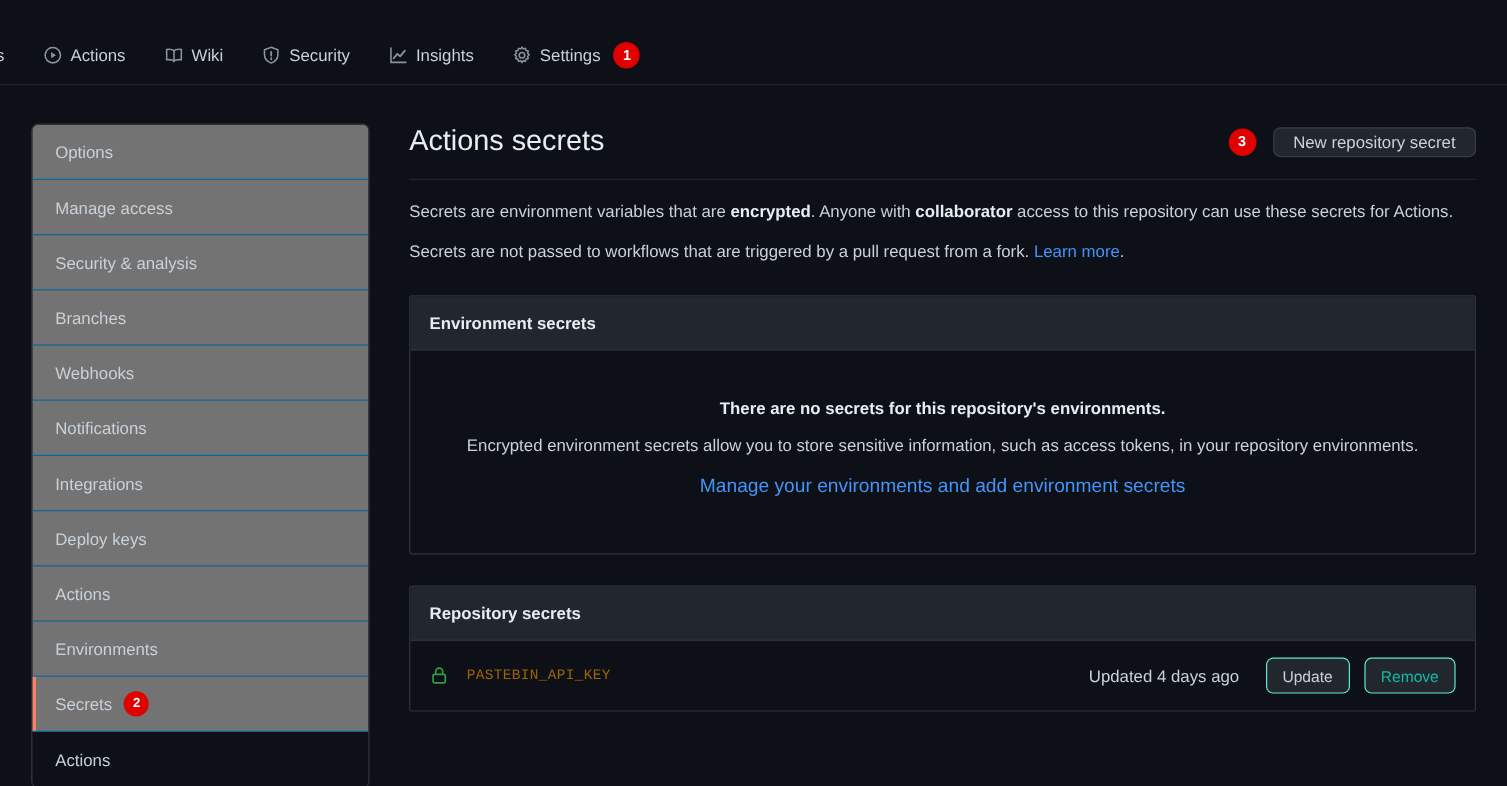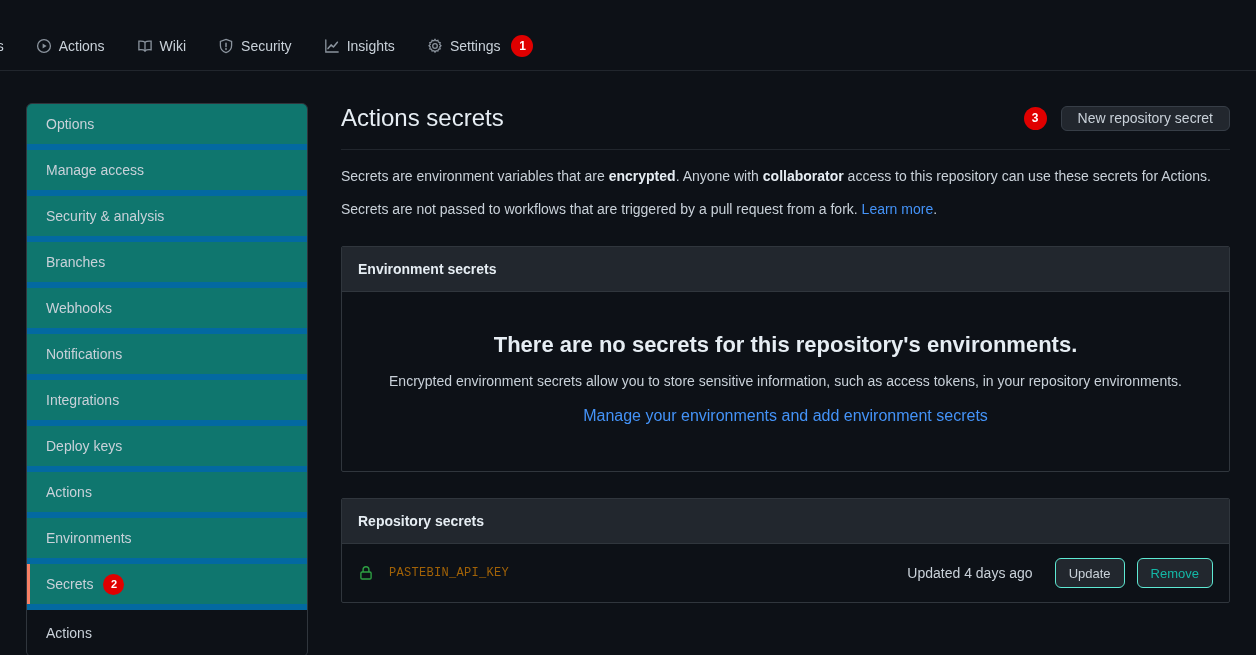--- a/index.html
+++ b/index.html
@@ -101,22 +101,22 @@
   }
   .side-item {
     position: relative;
     display: flex;
     align-items: center;
     gap: 10px;
     height: 46px;
     padding: 0 16px 0 19px;
     font-size: 14px;
     color: #c9d1d9;
-    border-bottom: 6px solid #0369a1;
-    background: #0f766e;
+    border-bottom: 1px solid #0369a1;
+    background: #737373;
     cursor: pointer;
   }
   .side-item:last-child { border-bottom: none; }
   .side-item.selected::before {
     content: "";
     position: absolute;
     left: 0; top: 0; bottom: 0;
     width: 3px;
     background: #f78166;
   }
@@ -215,21 +215,21 @@
     font-weight: bold;
     color: #e6edf3;
   }
   .panel-body { padding: 0; }
 
   .blankslate {
     padding: 40px 20px 46px;
     text-align: center;
   }
   .blankslate h3 {
-    font-size: 22px;
+    font-size: 14px;
     font-weight: bold;
     color: #e6edf3;
     margin-bottom: 15px;
   }
   .blankslate p {
     font-size: 14px;
     color: #c9d1d9;
     margin-bottom: 18px;
   }
 

